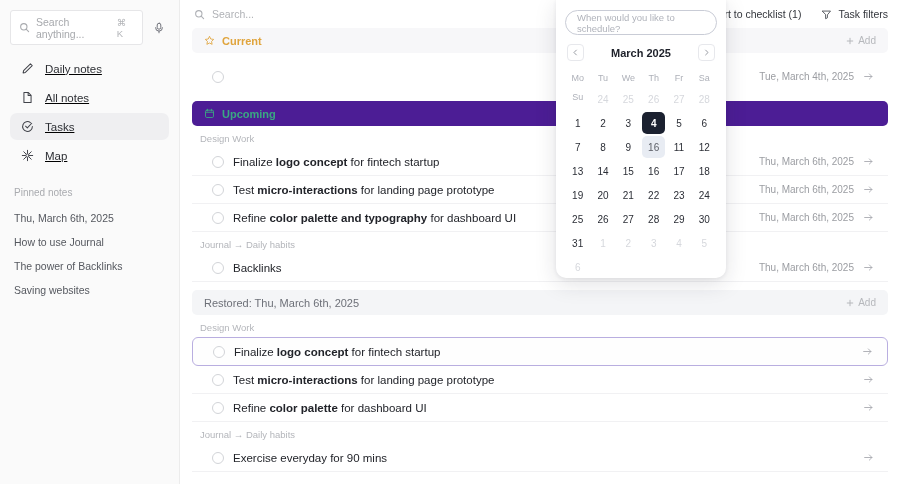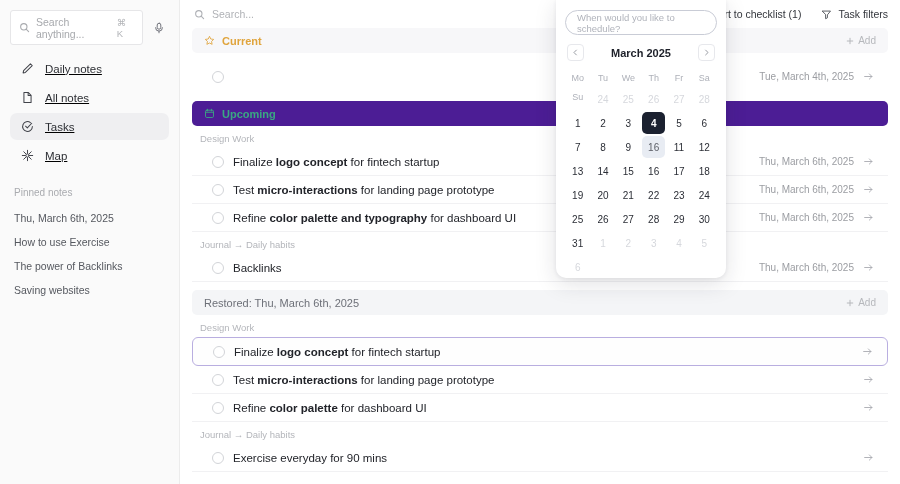--- a/index.html
+++ b/index.html
@@ -222,21 +222,21 @@
               <line x1="6" y1="10" x2="3.4" y2="12.6"></line>
           </svg>
         </span>
         <span>Map</span>
       </div>
     </nav>
 
     <div class="pinned-head">Pinned notes</div>
     <div class="pinned-list">
       <div class="pinned-item">Thu, March 6th, 2025</div>
-      <div class="pinned-item">How to use Exercise</div>
+      <div class="pinned-item">How to use Journal</div>
       <div class="pinned-item">The power of Backlinks</div>
       <div class="pinned-item">Saving websites</div>
     </div>
   </aside>
 
   <section id="main">
 
     <div id="topbar">
       <div class="top-search">
         <span>

